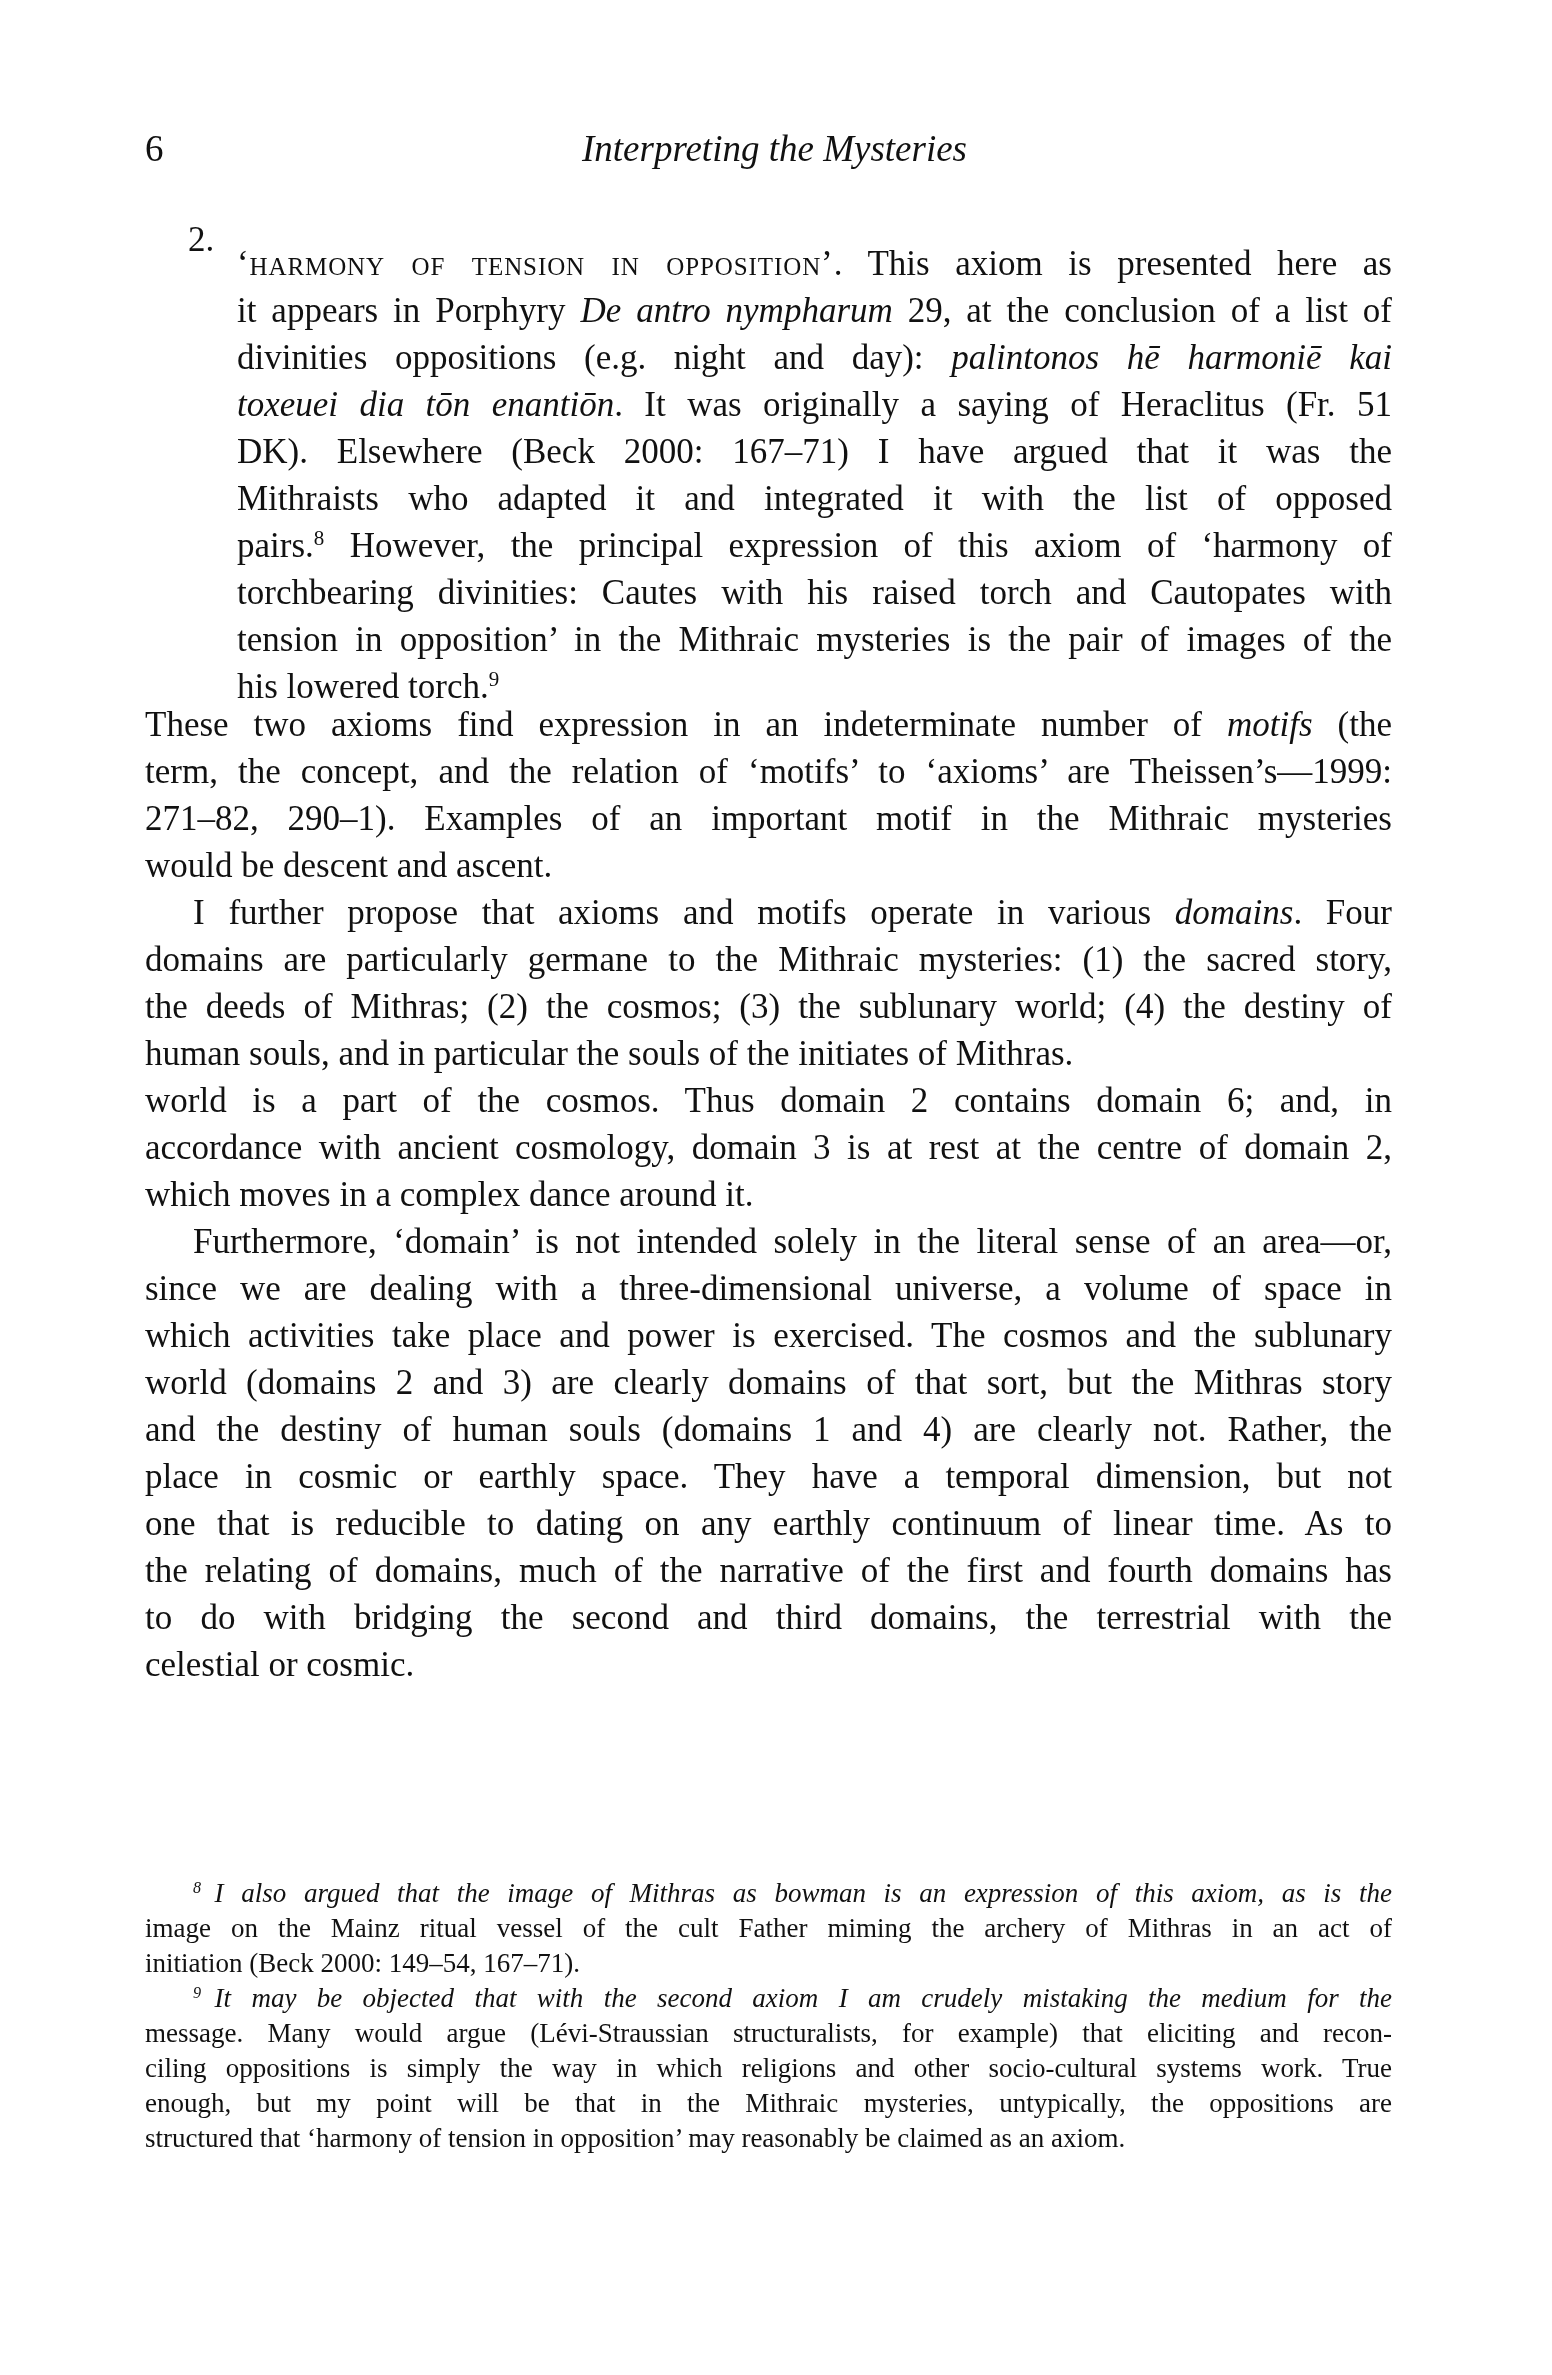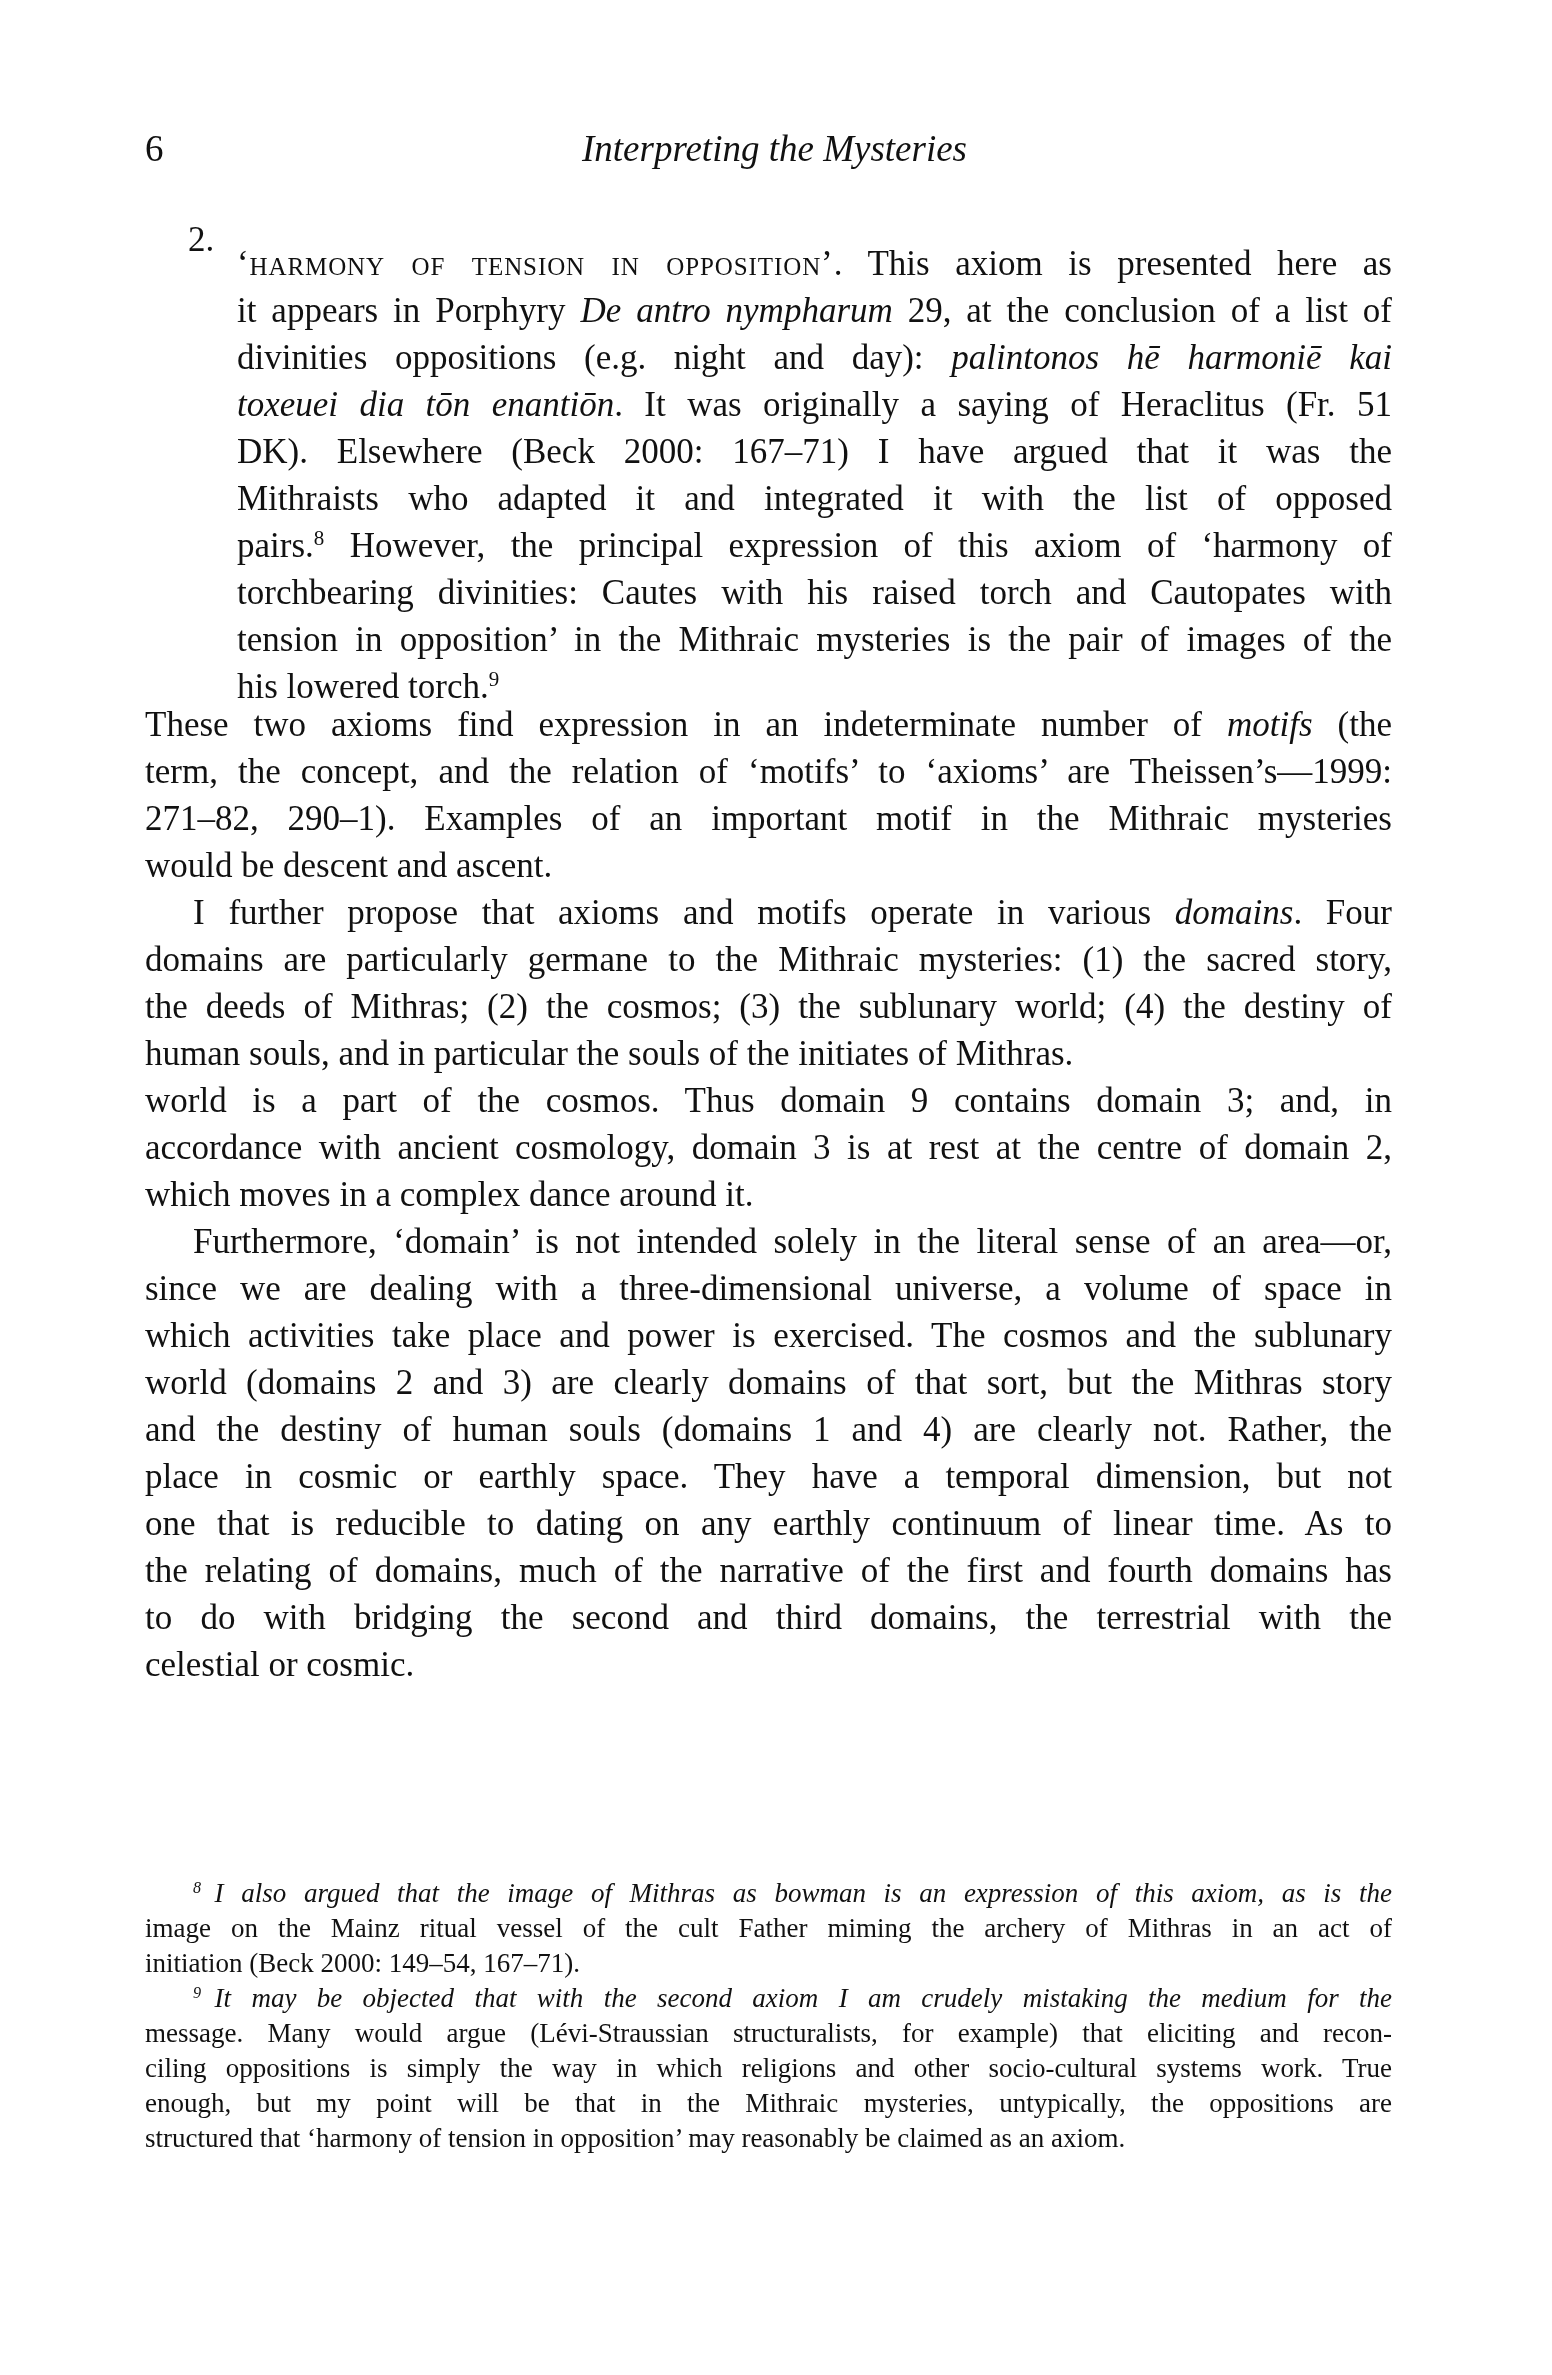--- a/index.html
+++ b/index.html
@@ -54,21 +54,21 @@
       <span class="line"><span>271–82, 290–1). Examples of an important motif in the Mithraic mysteries</span></span>
       <span class="line last"><span>would be descent and ascent.</span></span>
     </div>
     <div>
       <span class="line indent"><span>I further propose that axioms and motifs operate in various </span><i>domains</i><span>. Four</span></span>
       <span class="line"><span>domains are particularly germane to the Mithraic mysteries: (1) the sacred story,</span></span>
       <span class="line"><span>the deeds of Mithras; (2) the cosmos; (3) the sublunary world; (4) the destiny of</span></span>
       <span class="line last"><span>human souls, and in particular the souls of the initiates of Mithras.</span></span>
     </div>
     <div>
-      <span class="line"><span>world is a part of the cosmos. Thus domain 9 contains domain 3; and, in</span></span>
+      <span class="line"><span>world is a part of the cosmos. Thus domain 2 contains domain 6; and, in</span></span>
       <span class="line"><span>accordance with ancient cosmology, domain 3 is at rest at the centre of domain 2,</span></span>
       <span class="line last"><span>which moves in a complex dance around it.</span></span>
     </div>
     <div>
       <span class="line indent"><span>Furthermore, ‘domain’ is not intended solely in the literal sense of an area—or,</span></span>
       <span class="line"><span>since we are dealing with a three-dimensional universe, a volume of space in</span></span>
       <span class="line"><span>which activities take place and power is exercised. The cosmos and the sublunary</span></span>
       <span class="line"><span>world (domains 2 and 3) are clearly domains of that sort, but the Mithras story</span></span>
       <span class="line"><span>and the destiny of human souls (domains 1 and 4) are clearly not. Rather, the</span></span>
       <span class="line"><span>place in cosmic or earthly space. They have a temporal dimension, but not</span></span>

